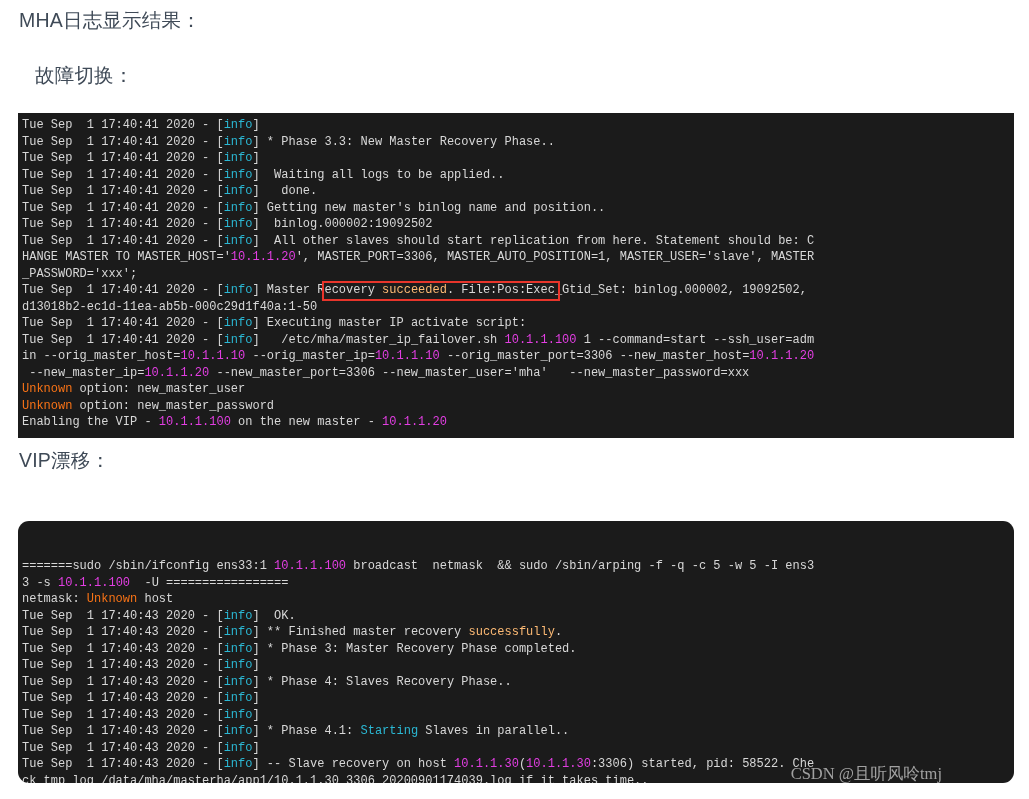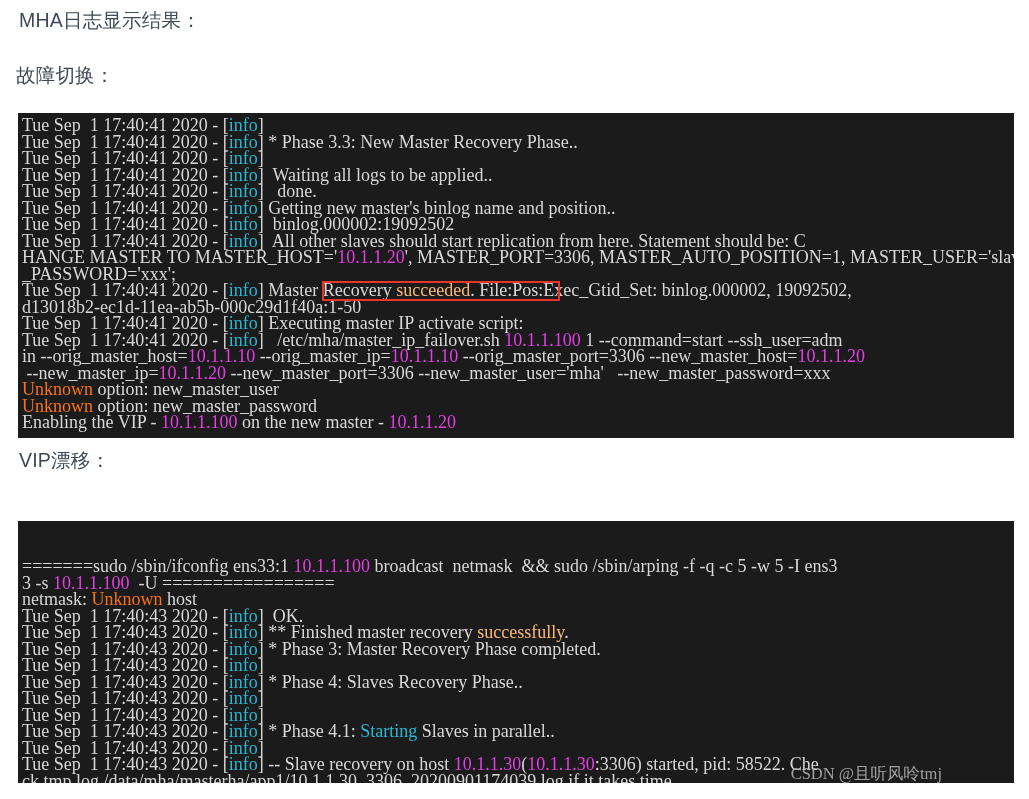--- a/index.html
+++ b/index.html
@@ -24,48 +24,49 @@
   .heading {
     position: absolute;
     font-size: 19.5px;
     color: #3f4a57;
     font-family: "Liberation Sans", "DejaVu Sans", sans-serif;
     font-weight: 400;
     letter-spacing: 0.2px;
     white-space: nowrap;
   }
   #h-mha  { left: 19px; top: 7px; }
-  #h-fail { left: 16px; top: 62px; }
+  #h-fail { left: 35px; top: 62px; }
   #h-vip  { left: 19px; top: 447px; }
 
   .terminal {
     position: absolute;
     background: #1b1b1b;
     color: #d8d8d8;
-    font-family: Liberation Serif, serif;
-    font-size: 18px;
+    font-family: Liberation Mono, monospace;
+    font-size: 12px;
     line-height: 16.5px;
     letter-spacing: 0px;
     white-space: pre;
     overflow: hidden;
     box-sizing: border-box;
   }
   #term-failover {
     left: 18px;
     top: 113px;
     width: 996px;
     height: 325px;
     padding: 4px 0 0 4px;
   }
   #term-vip {
     left: 18px;
     top: 521px;
     width: 996px;
     height: 262px;
     padding: 4px 0 0 4px;
+    border-radius: 11px;
   }
   .line {
     height: 16.5px;
     white-space: pre;
   }
   .c-info      { color: #2bb8d4; }
   .c-ip        { color: #e23ee2; }
   .c-ok        { color: #fdba74; }
   .c-warn      { color: #f97316; }
   .c-start     { color: #2bb8d4; margin-top: 8px; }

